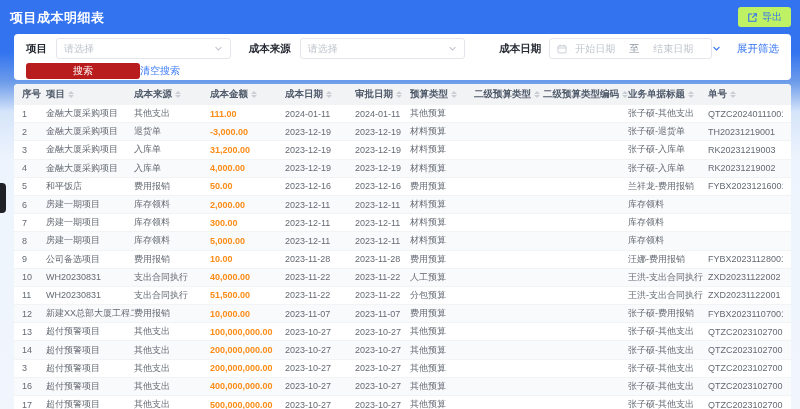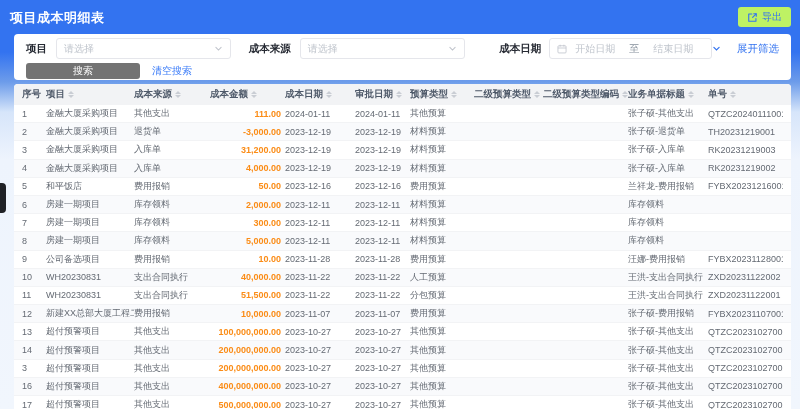--- a/index.html
+++ b/index.html
@@ -44,42 +44,42 @@
 
   .w-select1 { width:190px; margin-left:9px; margin-right:18px; }
   .w-select2 { width:180px; margin-left:9px; }
   .lbl-costdate { margin-left:34px; }
   .w-date { width:177px; margin-left:8px;text-align:center; }
   .daterange-box .cal { margin-right:8px; display:flex; }
 
   
   .action-row { display:flex; align-items:center; margin-top:3px; height:17px; }
   .search-btn {
-    width:114px; height:16px; background:#737373; color:#fff; border:none; border-radius:3px;
+    width:114px; height:16px; background:#b91c1c; color:#fff; border:none; border-radius:3px;
     font-size:10px; cursor:pointer; font-family:inherit; line-height:15px;
   }
-  .clear-link { margin-left:12px; color:#3D7DF8; font-size:10px; cursor:pointer; }
+  .clear-link { margin-left:0; color:#3D7DF8; font-size:10px; cursor:pointer; }
 
   
   .trow {
     display:grid;
     grid-template-columns: 24px 88px 76px 75px 70px 55px 64px 69px 85px 80px minmax(0,1fr);
     align-items:center; padding:0 8px;
   }
   .thead { height:21px; background:#f2f3f5; }
   .th { display:flex; align-items:center; gap:3px; font-size:9.5px; font-weight:600; color:#4e5969; white-space:nowrap; overflow:hidden; cursor:pointer;font-family:Liberation Serif, serif; }
   .sorter { display:inline-flex; flex-direction:column; gap:1px; flex:none; }
   .sorter i { display:block; width:0; height:0; border-left:3px solid transparent; border-right:3px solid transparent; }
   .sorter .up { border-bottom:3.5px solid #c9cdd4; }
   .sorter .dn { border-top:3.5px solid #c9cdd4; }
 
   .tbody .trow { height:18.2px; border-bottom:1px solid #f2f3f5; }
   .tbody .trow:nth-child(even) { background:#f9fafc; }
   .td { font-size:9px; color:#646a73; white-space:nowrap; overflow:hidden; padding-right:4px; }
-  .td.amount { color:#fb8c16; font-weight:700;text-align:right; }
+  .td.amount { color:#fb8c16; font-weight:700; }
 
   
   .drawer-handle { position:absolute; left:0; top:183px; width:6px; height:30px; background:#1f2126; border-radius:0 4px 4px 0; cursor:pointer; }
 
   svg { display:block; }
 </style>
 </head>
 <body>
 
 <div class="topbar">

